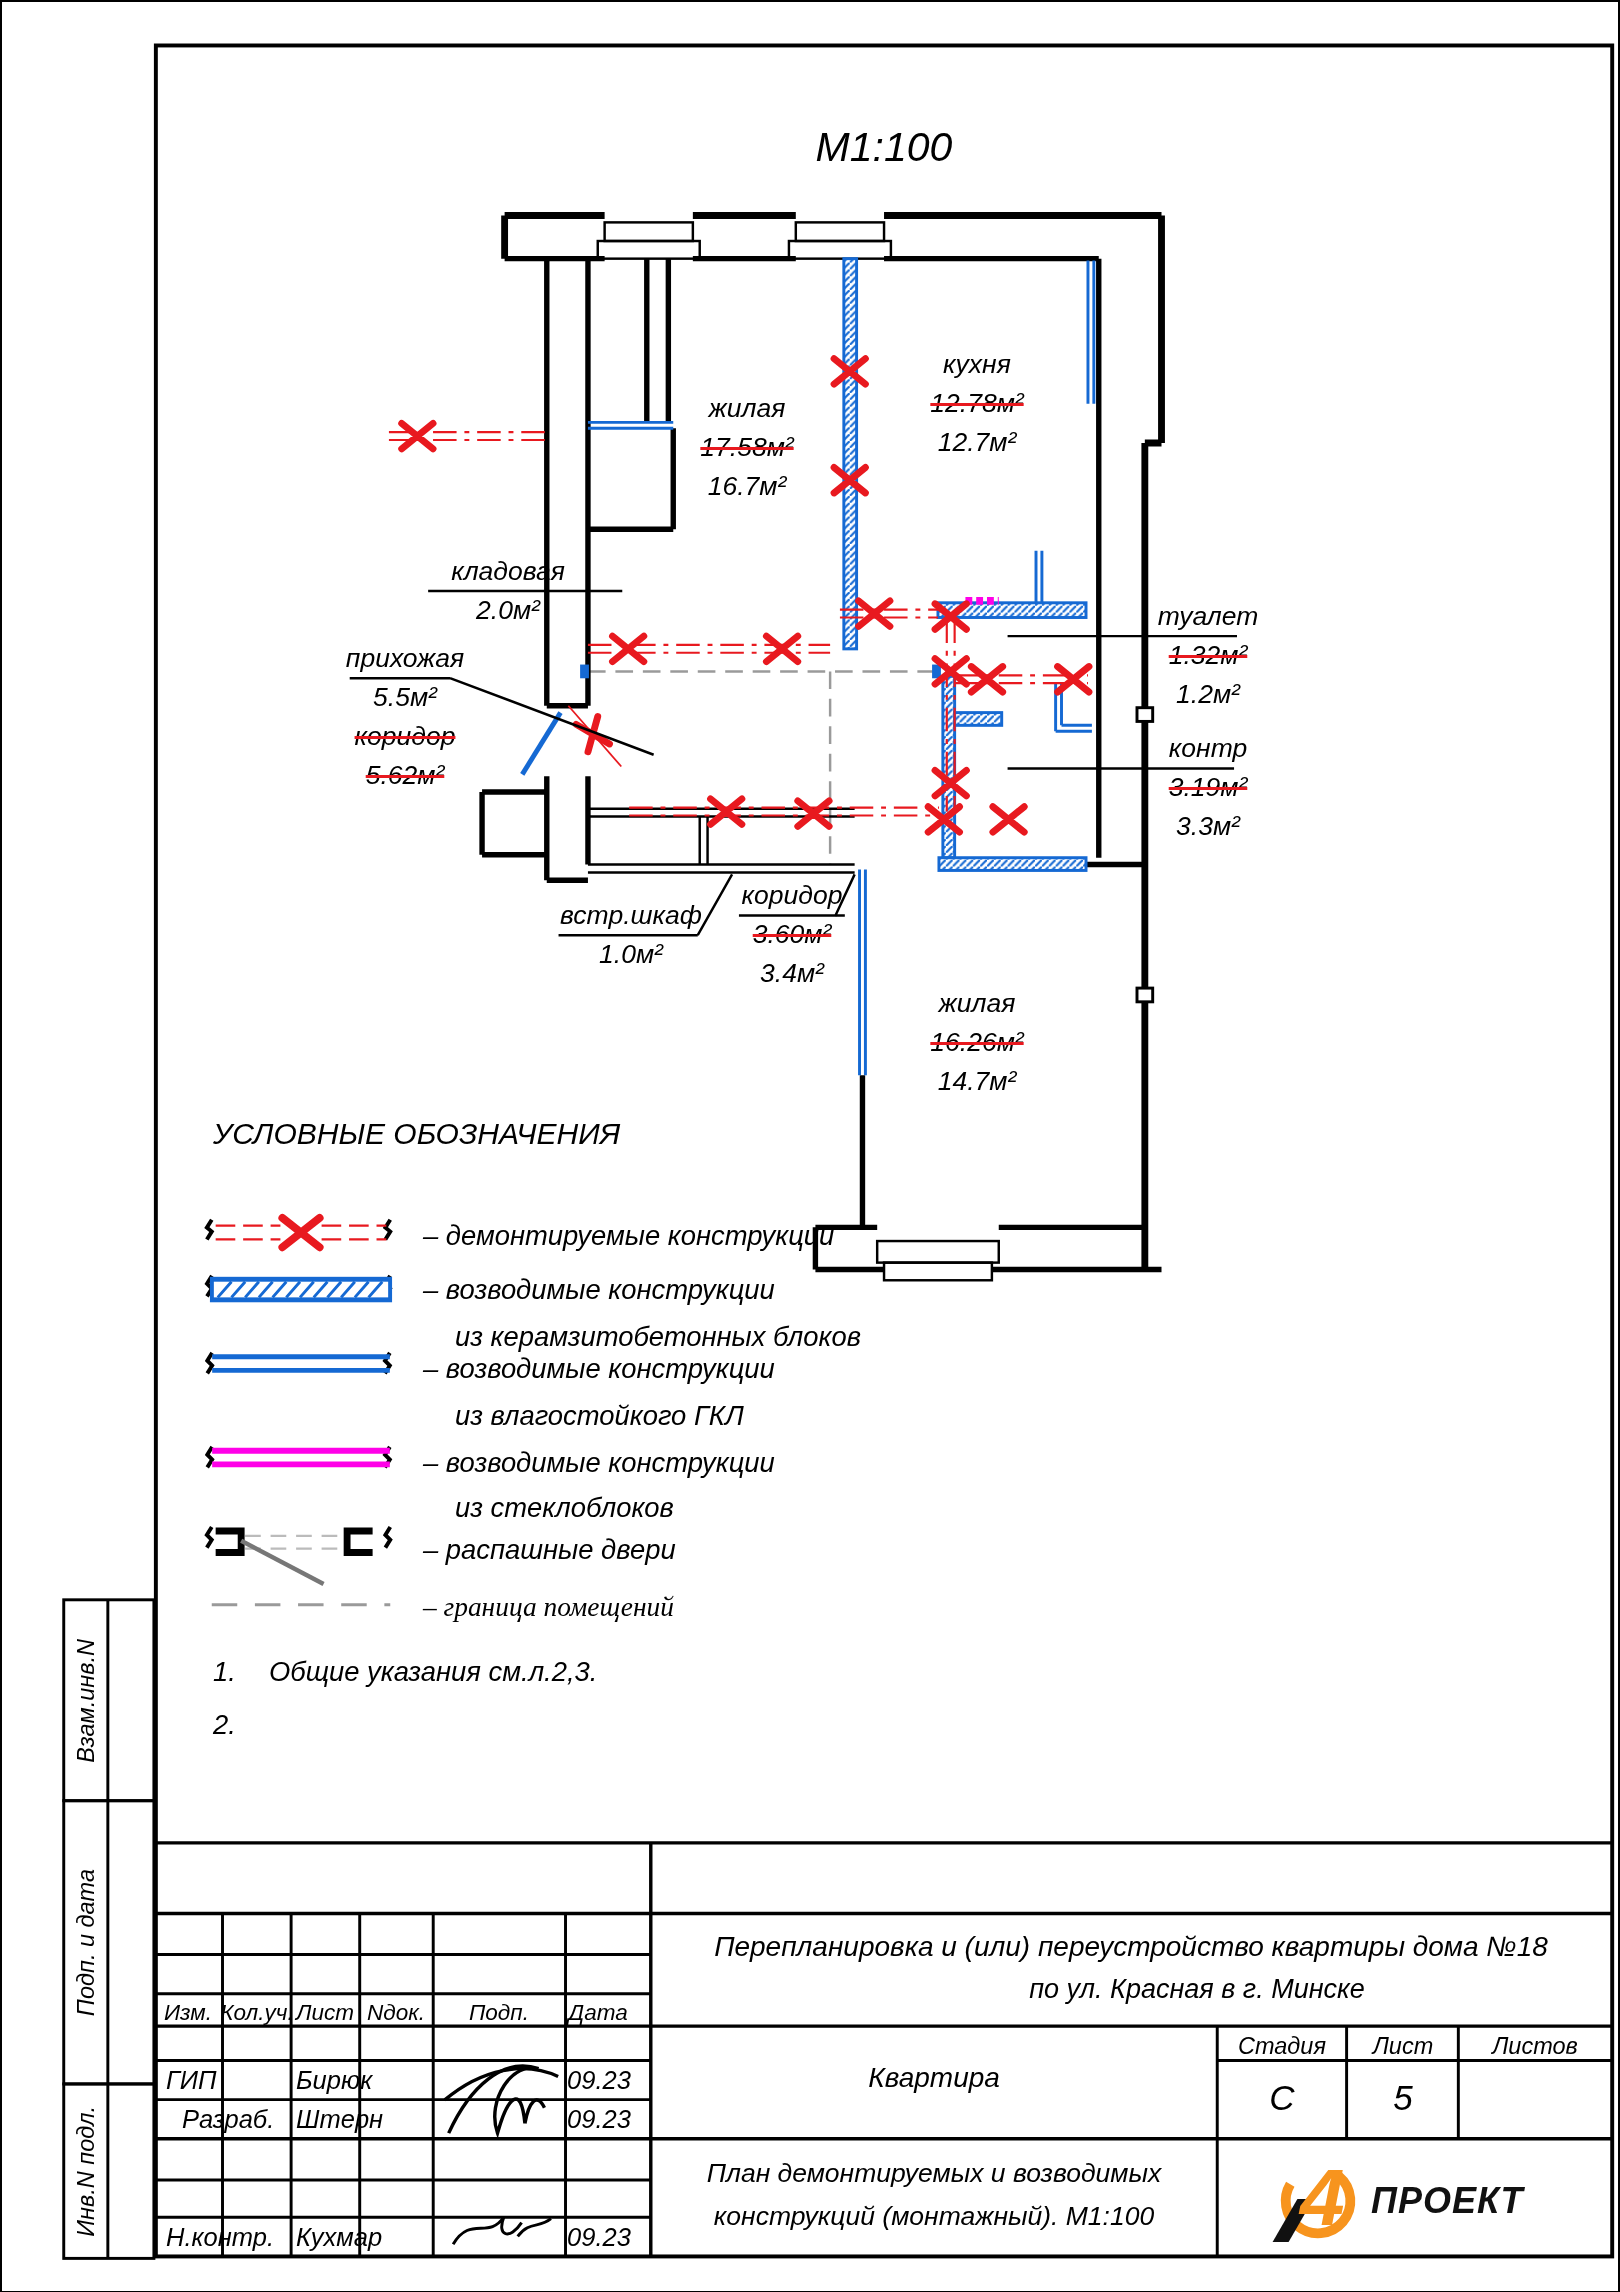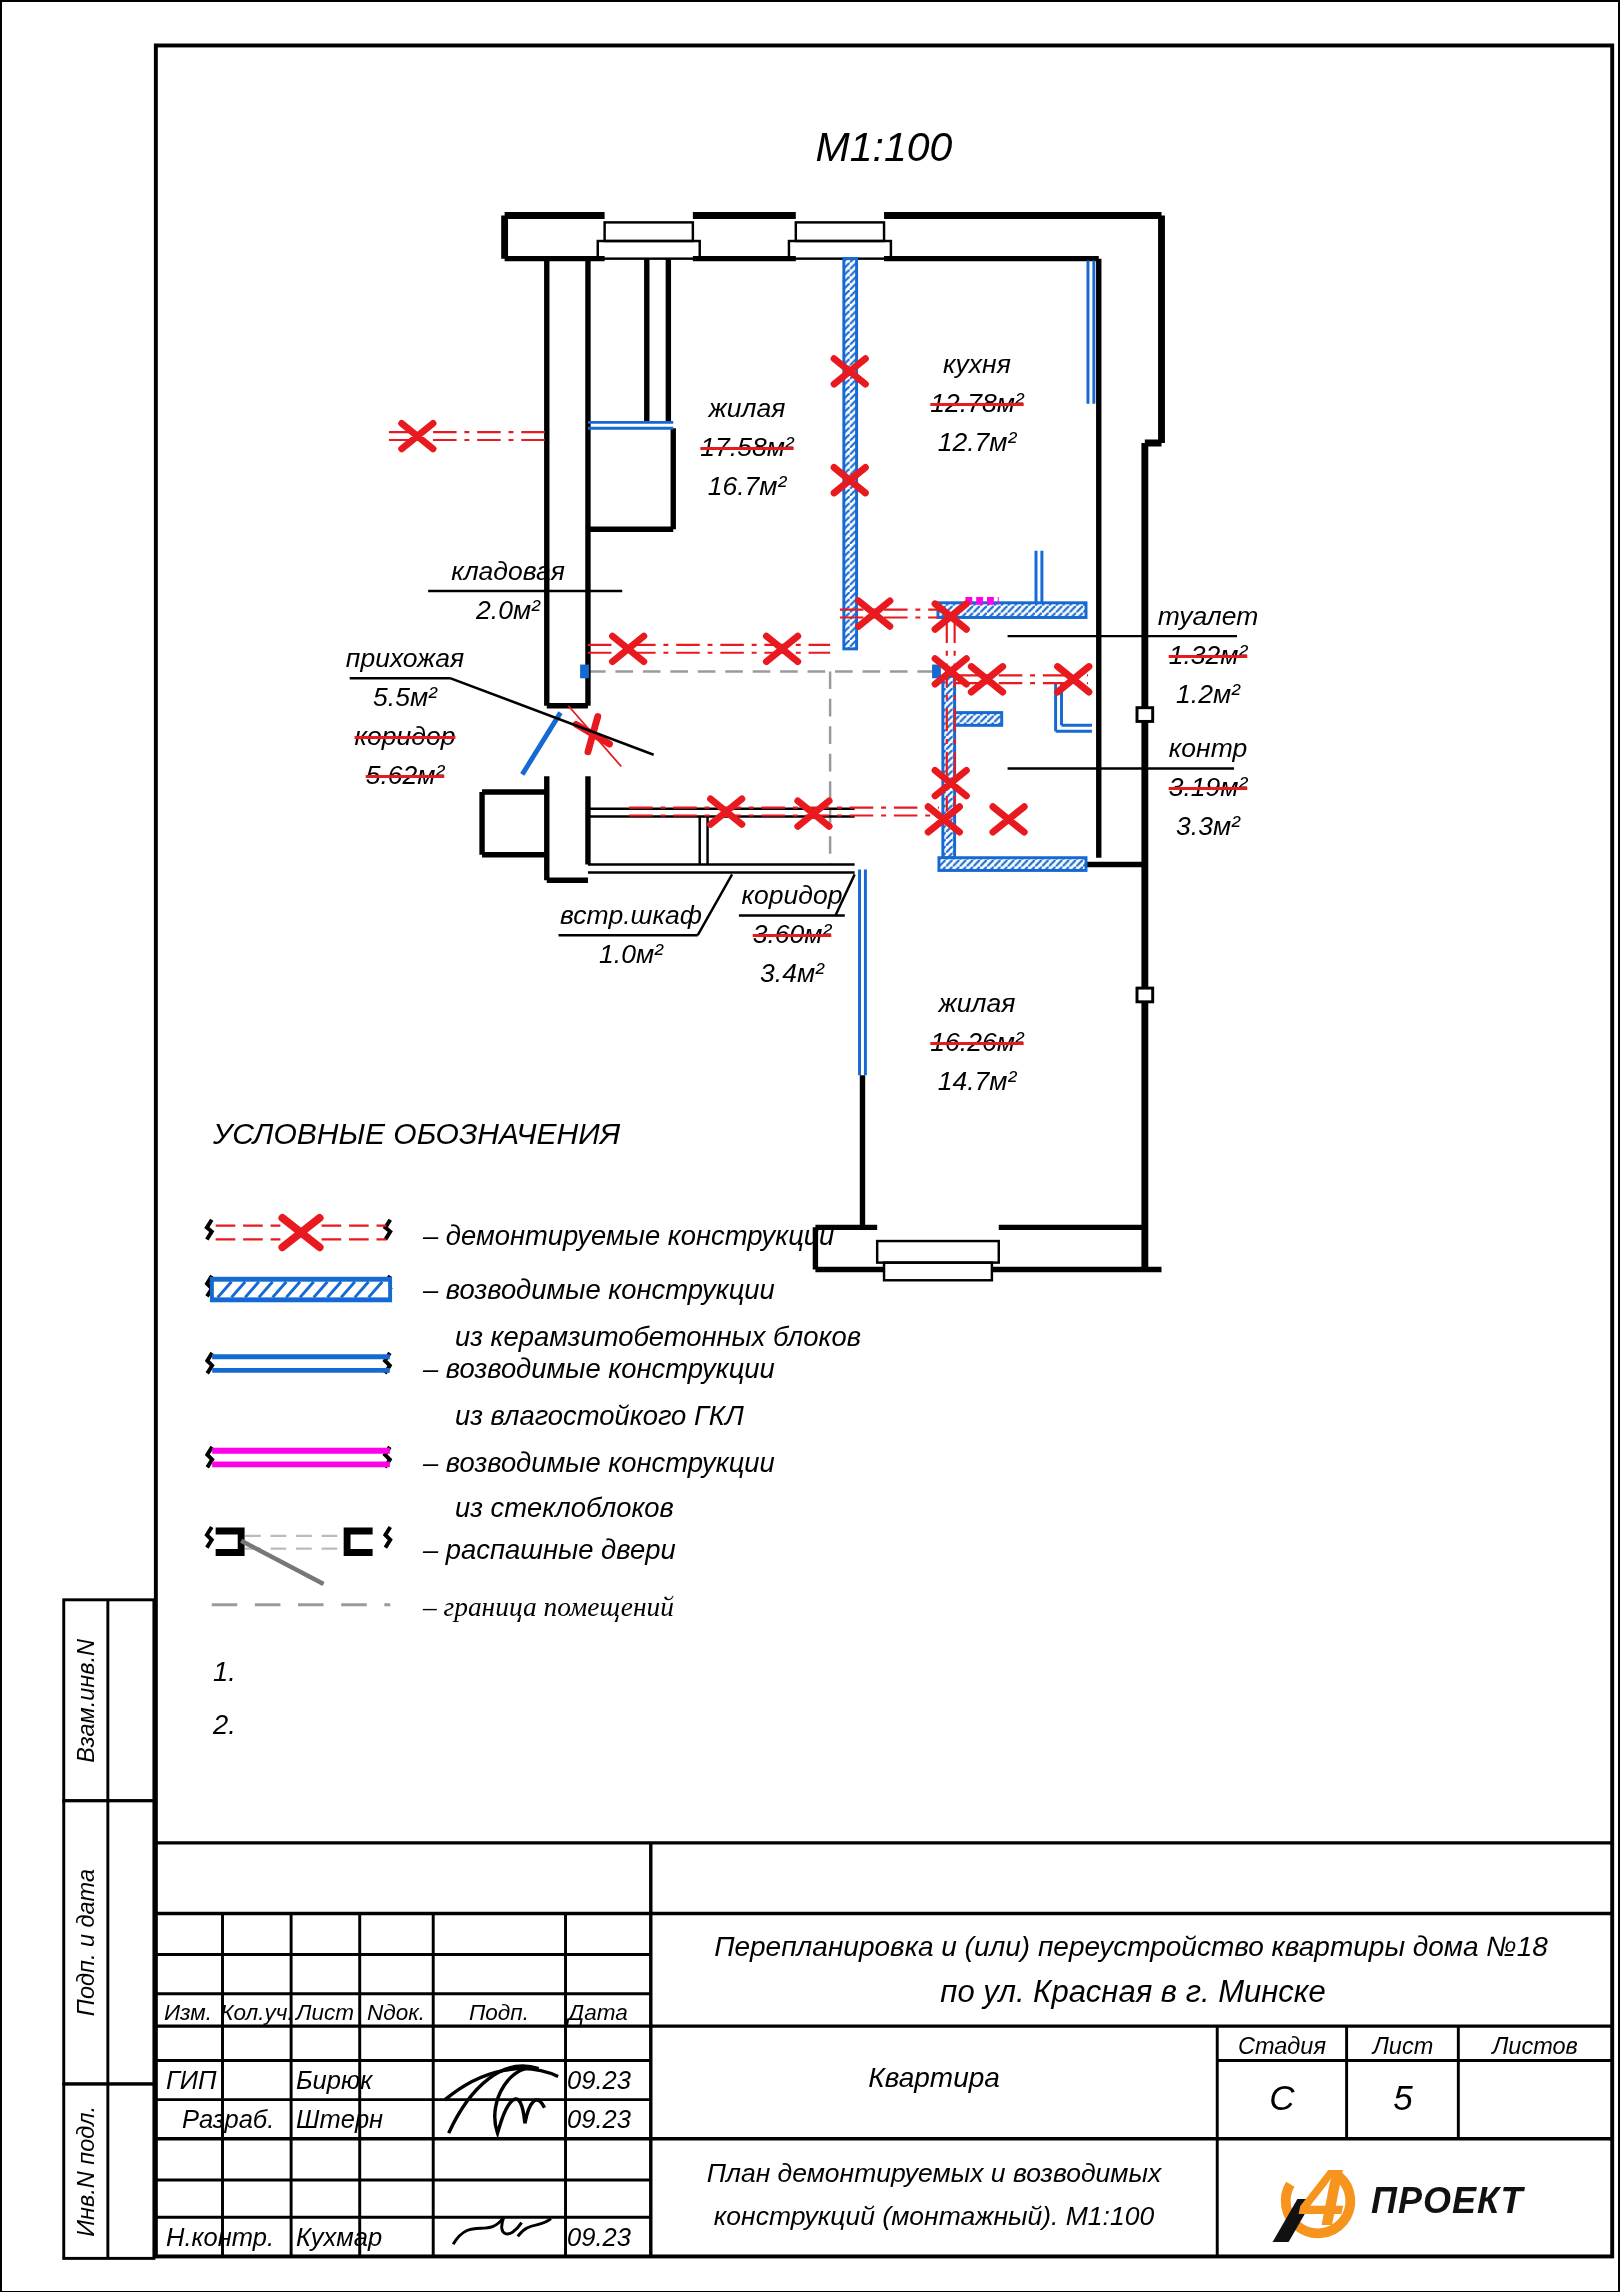--- a/index.html
+++ b/index.html
@@ -221,20 +221,21 @@
     <path d="M44,22 L128,66" stroke="#777" stroke-width="4.5" fill="none"></path>
   </svg>
   <div class="legend-text" style="left:421px;top:1534px;">– распашные двери</div>
 
   <svg class="abs" style="left:196px;top:1590px" width="206" height="25.5" viewBox="0 0 210 26">
     <path d="M14,13 H196" stroke="#9a9a9a" stroke-width="3" stroke-dasharray="26 18" fill="none"></path>
   </svg>
   <div class="legend-text" style="left:421px;top:1592px;font-family:Liberation Serif, serif;">– граница помещений</div>
 
   <div class="note" style="left:211px;top:1645px;">1.</div>
+  <div class="note" style="left:267px;top:1645px;">Общие указания см.л.2,3.</div>
   <div class="note" style="left:211px;top:1698px;">2.</div>
 
   <div class="vbox" style="left:62px;top:1598px;width:44px;height:201px;">
     <span class="vlabel">Взам.инв.N</span>
   </div>
   <div class="vbox" style="left:62px;top:1799px;width:44px;height:283px;">
     <span class="vlabel">Подп. и дата</span>
   </div>
   <div class="vbox" style="left:62px;top:2082px;width:44px;height:174px;">
     <span class="vlabel">Инв.N подл.</span>
@@ -261,21 +262,21 @@
 
   <svg class="abs" style="left:433px;top:2041px" width="129" height="108" viewBox="0 0 132 110">
     <path d="M14,92 C36,44 70,14 106,26 C80,18 52,58 64,92 C74,56 88,40 92,82 M92,82 C96,60 104,50 112,66" stroke="#000" stroke-width="3.5" fill="none"></path>
     <path d="M10,58 C48,26 92,18 126,34" stroke="#000" stroke-width="3.5" fill="none"></path>
   </svg>
   <svg class="abs" style="left:443px;top:2205px" width="118" height="45" viewBox="0 0 120 46">
     <path d="M8,38 C26,8 44,34 60,10 C52,30 66,34 78,16 M74,30 C86,14 96,22 108,12" stroke="#000" stroke-width="3" fill="none"></path>
   </svg>
 
   <div class="tb ctr" style="left:1129px;top:1929px;font-size:28px;">Перепланировка и (или) переустройство квартиры дома №18</div>
-  <div class="tb ctr" style="left:1131px;top:1972px;font-size:31px;">по ул. Красная в г. Минске</div>
+  <div class="tb ctr" style="left:1195px;top:1972px;font-size:27px;">по ул. Красная в г. Минске</div>
 
   <div class="tb ctr" style="left:932px;top:2060px;font-size:28px;">Квартира</div>
 
   <div class="tb ctr" style="left:1280px;top:2031px;font-size:23.5px;">Стадия</div>
   <div class="tb ctr" style="left:1401px;top:2031px;font-size:23.5px;">Лист</div>
   <div class="tb ctr" style="left:1533px;top:2031px;font-size:23.5px;">Листов</div>
   <div class="tb ctr" style="left:1280px;top:2076px;font-size:35px;">С</div>
   <div class="tb ctr" style="left:1401px;top:2076px;font-size:35px;">5</div>
   <div class="tb ctr" style="left:1533px;top:2076px;font-size:35px;"></div>
 

